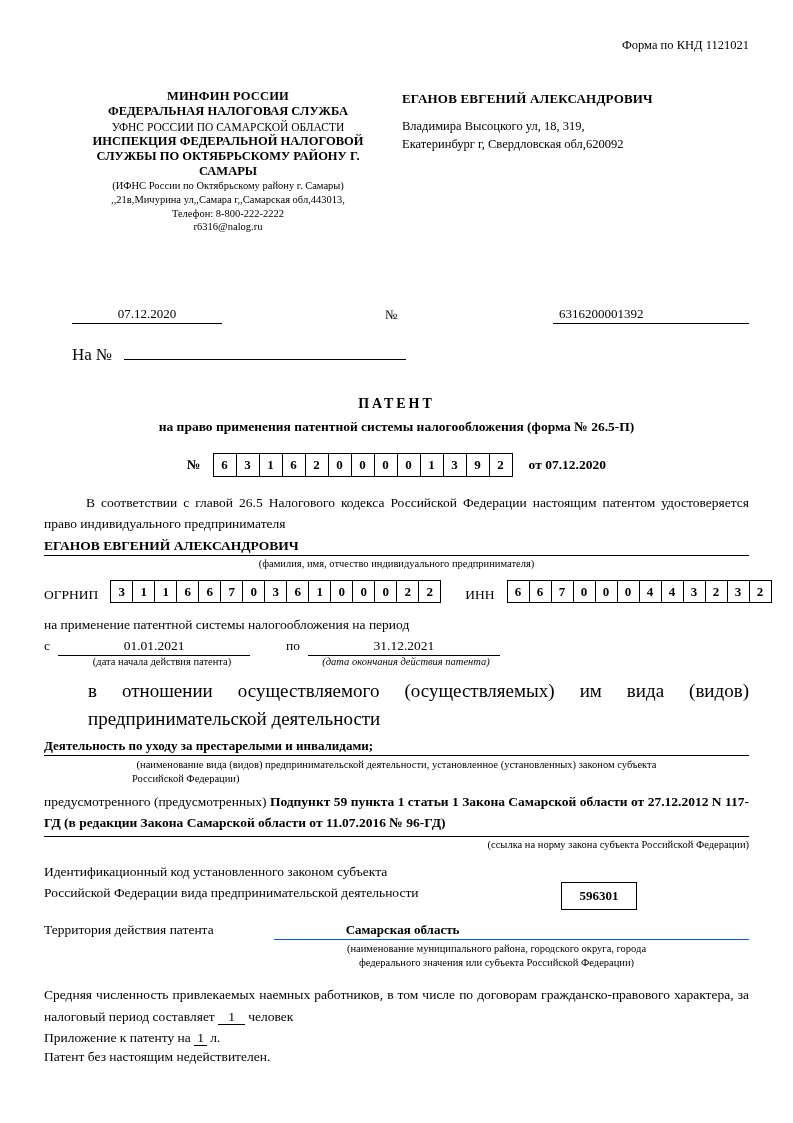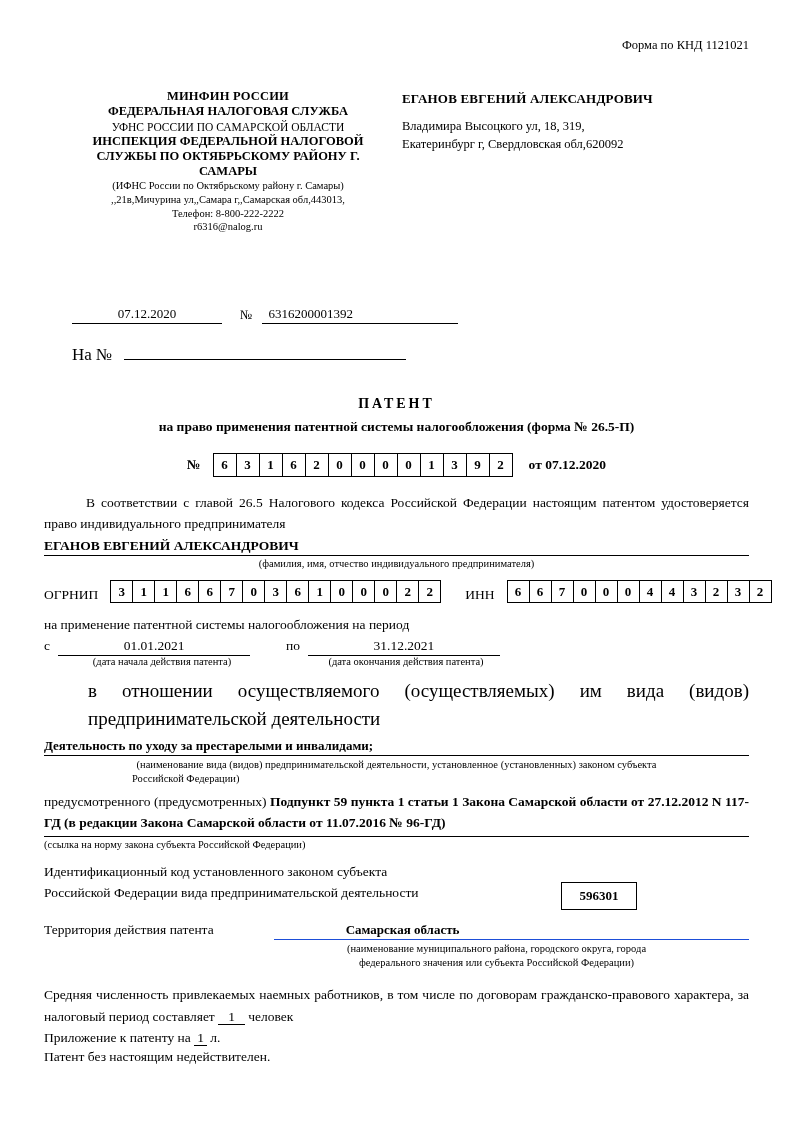--- a/index.html
+++ b/index.html
@@ -69,20 +69,21 @@
   .head-right .addr {
     font-size: 12.5px;
   }
 
   .docnum-row {
     margin-top: 72px;
     display: flex;
     align-items: flex-end;
     font-size: 13px;
     padding-left: 28px;
+    justify-content: space-between;
   }
   .date-field {
     width: 150px;
     border-bottom: 1px solid #000;
     text-align: center;
     padding-bottom: 1px;
   }
   .nomark {
     margin: 0 10px 0 18px;
     padding-bottom: 1px;
@@ -202,21 +203,21 @@
     text-align: center;
     margin: 0 0 0 8px;
     padding-bottom: 1px;
   }
   .ft-mid { margin: 0 0 2px 36px; }
   .ft-caps {
     display: flex;
     font-size: 10.5px;
   }
   .ft-caps .c1 { width: 200px; margin-left: 18px; text-align: center; }
-  .ft-caps .c2 { width: 200px; margin-left: 44px; text-align: center; }
+  .ft-caps .c2 { width: 200px; margin-left: 44px; text-align: center; font-style: italic; }
 
   .just {
     font-size: 19px;
     text-align: justify;
     margin-top: 10px;
     line-height: 1.5;
     margin-left: 44px;
   }
 
   .activity {
@@ -240,21 +241,21 @@
     margin-top: 6px;
     line-height: 1.55;
   }
   .prov b { font-weight: bold; }
   .underline-block {
     border-bottom: 1px solid #000;
     padding-bottom: 2px;
   }
   .cap3 {
     font-size: 10.5px;
-    text-align: left;
+    text-align: right;
     margin-top: 2px;
   }
 
   .idcode-row {
     display: flex;
     align-items: flex-start;
     margin-top: 12px;
   }
   .idcode-text {
     flex: 1;

